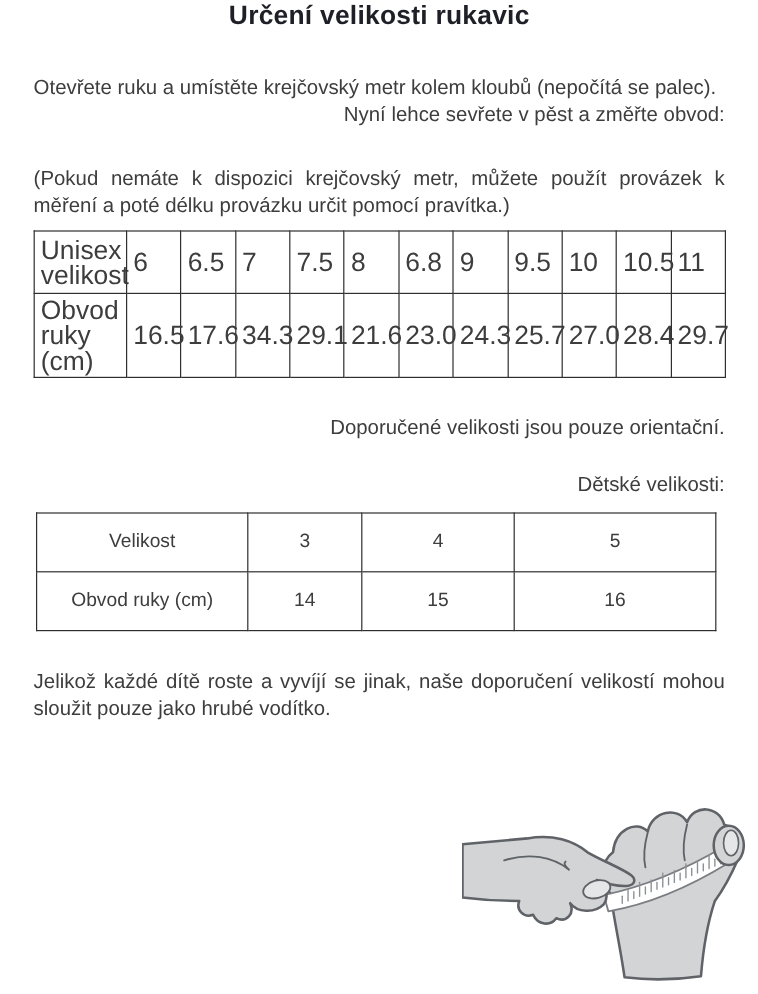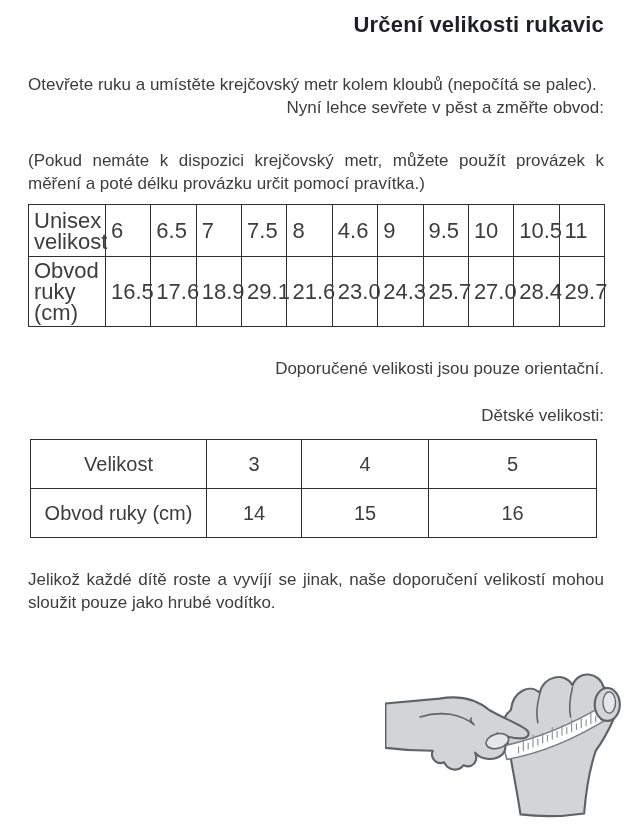--- a/index.html
+++ b/index.html
@@ -16,25 +16,25 @@
   body{
     width:632px;height:828px;
     background:#ffffff;
     color:var(--text-color);
     font-family:"Liberation Sans","DejaVu Sans",sans-serif;
     position:relative;
     overflow:hidden;
   }
   .content{padding:0 28px;}
   .title{
-    text-align:right;
+    text-align:center;
     font-size:22px;
     font-weight:700;
     color:var(--title-color);
-    margin:12px 0 0 0;
+    margin:0 0 0 0;
     letter-spacing:0.2px;
   }
   p{
     font-size:17px;
     line-height:23px;
     margin:0;
     text-align:justify;
   }
   p.no-just{text-align:right;}
   .intro1{margin-top:35px;}
@@ -64,21 +64,21 @@
     vertical-align:middle;
     line-height:21px;
   }
   table.unisex td.label-cell{width:77px;}
 
   table.kids{
     width:566px;
     margin-top:12px;
     margin-left:2px;
     table-layout:fixed;
-    font-size:20px;
+    font-size:16px;
     border-radius:31px;
   }
   table.kids td{
     height:49px;
     text-align:center;
     vertical-align:middle;
     padding:2px 4px;
   }
   .illustration{
     position:absolute;
@@ -103,32 +103,32 @@
 
   <table class="unisex">
     <tbody>
         <tr>
           <td class="label-cell">Unisex velikost</td>
           <td>6</td>
           <td>6.5</td>
           <td>7</td>
           <td>7.5</td>
           <td>8</td>
-          <td>4.6</td>
+          <td>6.8</td>
           <td>9</td>
           <td>9.5</td>
           <td>10</td>
           <td>10.5</td>
           <td>11</td>
         </tr>
         <tr>
           <td class="label-cell">Obvod ruky (cm)</td>
           <td>16.5</td>
           <td>17.6</td>
-          <td>18.9</td>
+          <td>34.3</td>
           <td>29.1</td>
           <td>21.6</td>
           <td>23.0</td>
           <td>24.3</td>
           <td>25.7</td>
           <td>27.0</td>
           <td>28.4</td>
           <td>29.7</td>
         </tr>
       </tbody>

